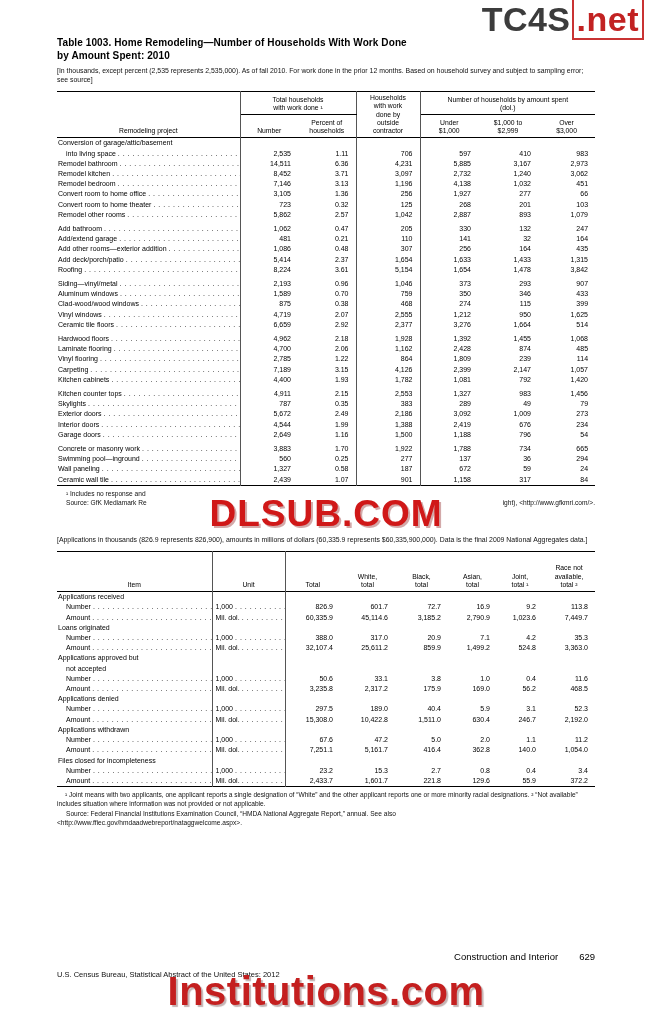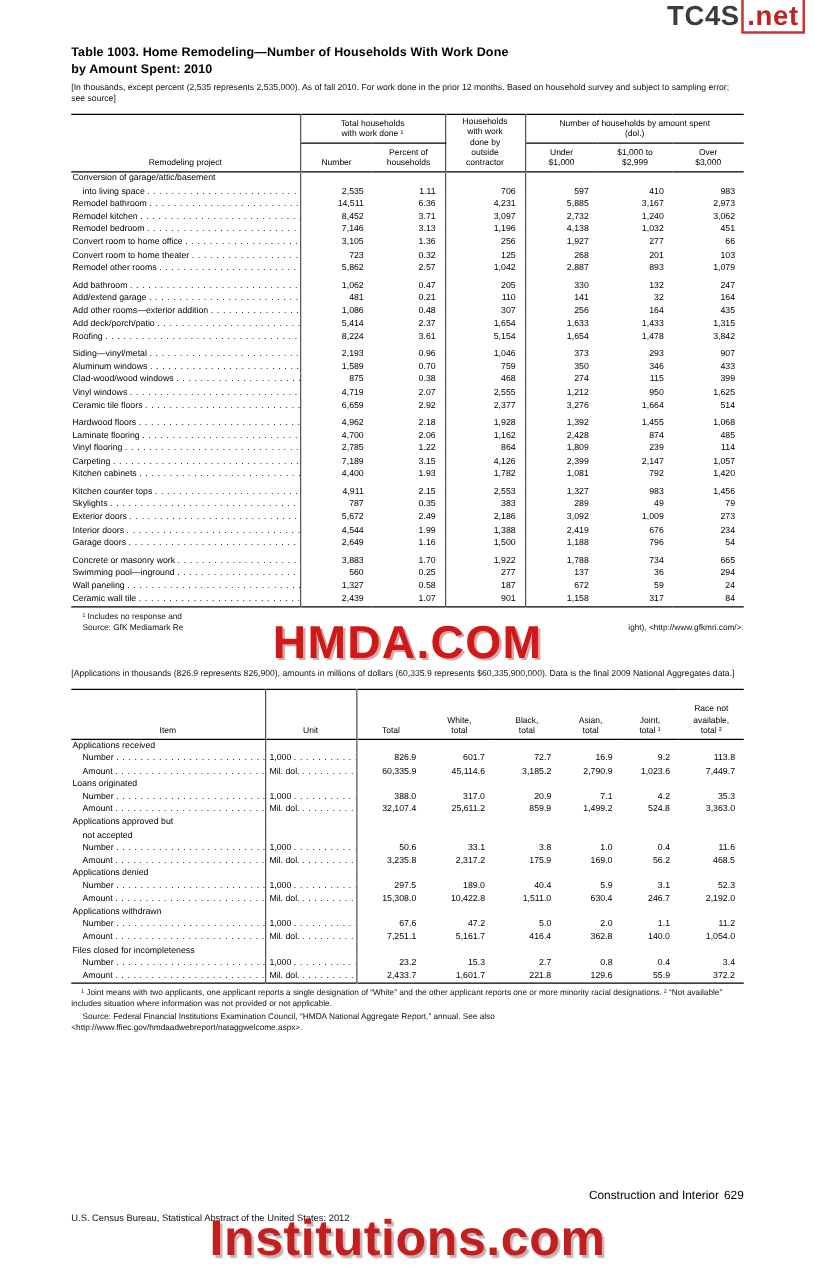--- a/index.html
+++ b/index.html
@@ -51,42 +51,42 @@
   td.sec div { white-space:nowrap; }
 
   .footnotes { font-size:6.6px; line-height:1.4; margin-top:3px; color:#111; }
   .fn-first { padding-left:9px; }
   .src-split { display:flex; justify-content:space-between; }
   .src-split .left { padding-left:9px; white-space:nowrap; }
   .src-split .right { white-space:nowrap; }
   .blockgap { height:24px; }
 
   .page-footer-right { position:absolute; top:951px; right:57px; font-size:9.5px; color:#000; }
-  .page-footer-right .pgnum { margin-left:4px; }
+  .page-footer-right .pgnum { margin-left:21px; }
   .page-footer-credit { position:absolute; top:970px; left:57px; font-size:7.5px; color:#111; }
 
   .wm { position:absolute; font-weight:bold; z-index:6; pointer-events:none; font-family:"Liberation Sans", sans-serif; }
-  .wm-top { top:0px; right:8px; font-size:22px; color:#3c3c3c; letter-spacing:0.5px; }
+  .wm-top { top:0px; right:8px; font-size:34px; color:#3c3c3c; letter-spacing:0.5px; }
   .wm-top .net { color:#c22222; border:2px solid #c93333; padding:0 3px; margin-left:1px; }
   .wm-mid {
     top:493px; left:50%; transform:translateX(-50%);
     font-size:37px; color:#d01818; letter-spacing:1px;
     text-shadow:2px 2px 0 rgba(130,10,10,0.35);
   }
   .wm-bottom {
     top:969px; left:50%; transform:translateX(-50%);
     font-size:40px; color:#c41f1f; letter-spacing:0.5px;
     text-shadow:2px 2px 1px rgba(60,0,0,0.3);
   }
 </style>
 </head>
 <body>
 
 <div class="wm wm-top"><span>TC4S</span><span class="net">.net</span></div>
-<div class="wm wm-mid">HMDA.COM</div>
+<div class="wm wm-mid">DLSUB.COM</div>
 <div class="wm wm-bottom">Institutions.com</div>
 
 <div class="content">
 
   <div class="t-title">Table 1003. Home Remodeling—Number of Households With Work Done
 by Amount Spent: 2010</div>
   <div class="t-note">[In thousands, except percent (2,535 represents 2,535,000). As of fall 2010. For work done in the prior 12 months. Based on household survey and subject to sampling error; see source]</div>
 
   <table class="t3">
     <colgroup>

